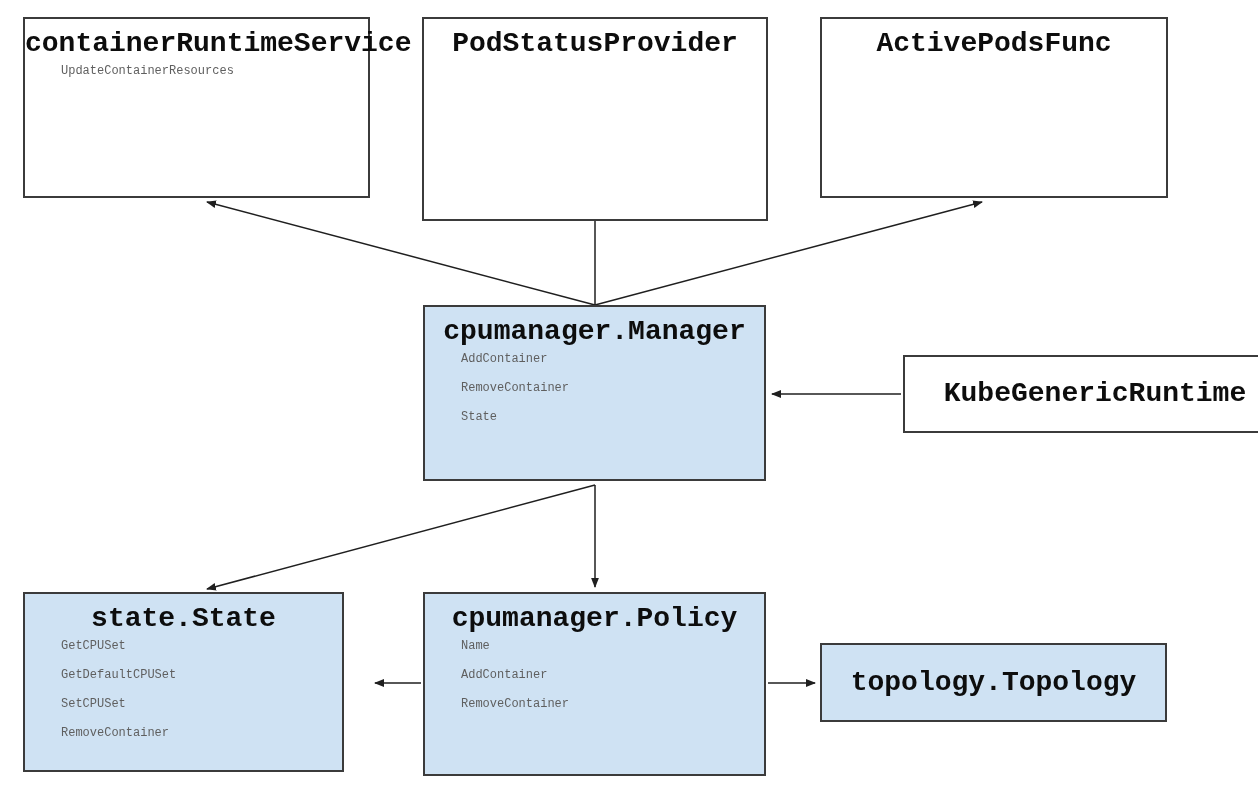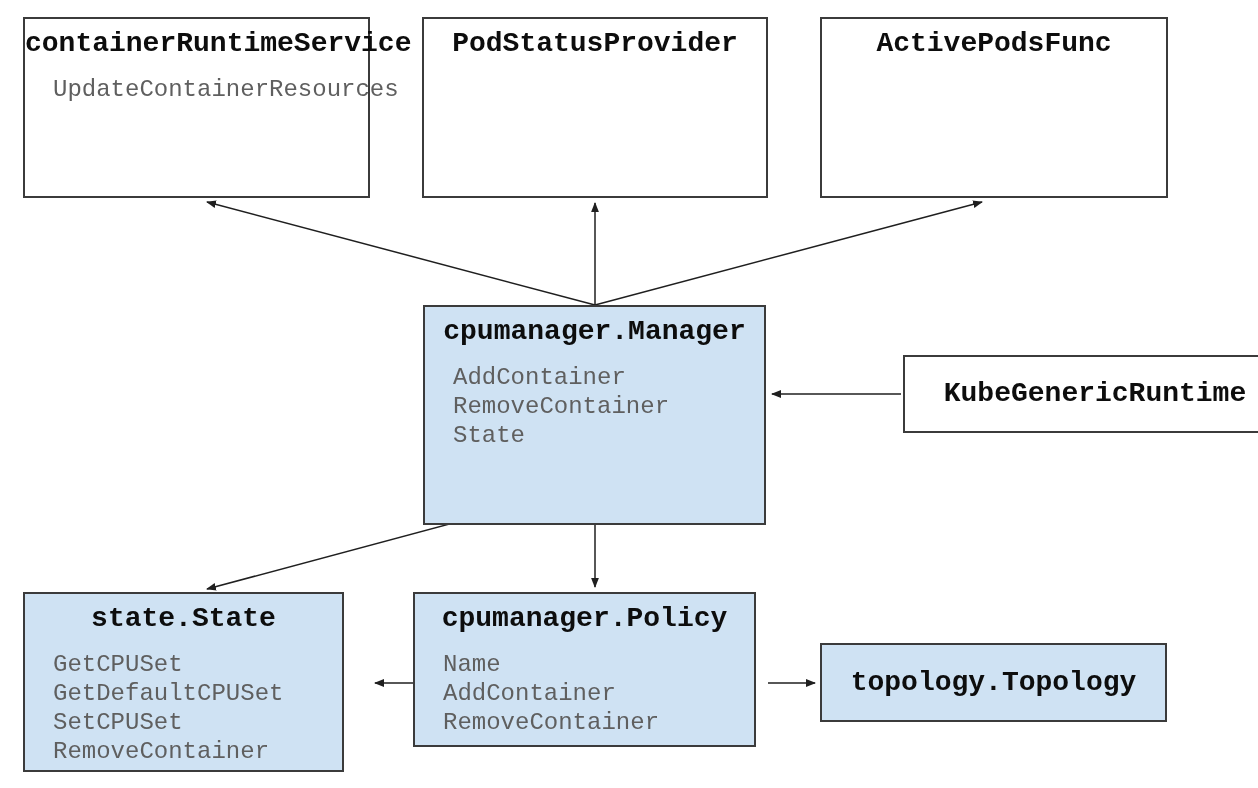--- a/index.html
+++ b/index.html
@@ -34,23 +34,22 @@
     text-align:center;
     font-weight:bold;
     font-size:28px;
     line-height:26px;
     color:var(--title-color);
     white-space:nowrap;
   }
   .node.short{display:flex;align-items:center;justify-content:center;}
   .node.short .node-title{padding-top:0;}
   .node-methods{
-    margin-top:18px;
-    padding-left:28px;
-    font-size:24px;
+    padding-left:36px;
+    font-size:12px;
     line-height:29px;
     color:var(--method-color);
     text-align:left;
   }
   .method-line{white-space:nowrap;}
 </style>
 </head>
 <body>
 
 <div class="canvas">
@@ -71,29 +70,29 @@
     <line x1="768" y1="683" x2="815" y2="683" marker-end="url(#arrow)"></line>
   </svg>
 
   <div class="node white tall" style="left:23px;top:17px;width:347px;height:181px">
     <div class="node-title">containerRuntimeService</div>
     <div class="node-methods">
         <div class="method-line">UpdateContainerResources</div>
       </div>
   </div>
 
-  <div class="node white tall" style="left:422px;top:17px;width:346px;height:181px">
+  <div class="node white tall" style="left:422px;top:17px;width:346px;height:204px">
     <div class="node-title">PodStatusProvider</div>
   </div>
 
   <div class="node white tall" style="left:820px;top:17px;width:348px;height:181px">
     <div class="node-title">ActivePodsFunc</div>
   </div>
 
-  <div class="node blue tall" style="left:423px;top:305px;width:343px;height:220px">
+  <div class="node blue tall" style="left:423px;top:305px;width:343px;height:176px">
     <div class="node-title">cpumanager.Manager</div>
     <div class="node-methods">
         <div class="method-line">AddContainer</div>
         <div class="method-line">RemoveContainer</div>
         <div class="method-line">State</div>
       </div>
   </div>
 
   <div class="node white short" style="left:903px;top:355px;width:384px;height:78px">
     <div class="node-title">KubeGenericRuntime</div>
@@ -102,21 +101,21 @@
   <div class="node blue tall" style="left:23px;top:592px;width:321px;height:180px">
     <div class="node-title">state.State</div>
     <div class="node-methods">
         <div class="method-line">GetCPUSet</div>
         <div class="method-line">GetDefaultCPUSet</div>
         <div class="method-line">SetCPUSet</div>
         <div class="method-line">RemoveContainer</div>
       </div>
   </div>
 
-  <div class="node blue tall" style="left:413px;top:592px;width:343px;height:155px">
+  <div class="node blue tall" style="left:423px;top:592px;width:343px;height:184px">
     <div class="node-title">cpumanager.Policy</div>
     <div class="node-methods">
         <div class="method-line">Name</div>
         <div class="method-line">AddContainer</div>
         <div class="method-line">RemoveContainer</div>
       </div>
   </div>
 
   <div class="node blue short" style="left:820px;top:643px;width:347px;height:79px">
     <div class="node-title">topology.Topology</div>

